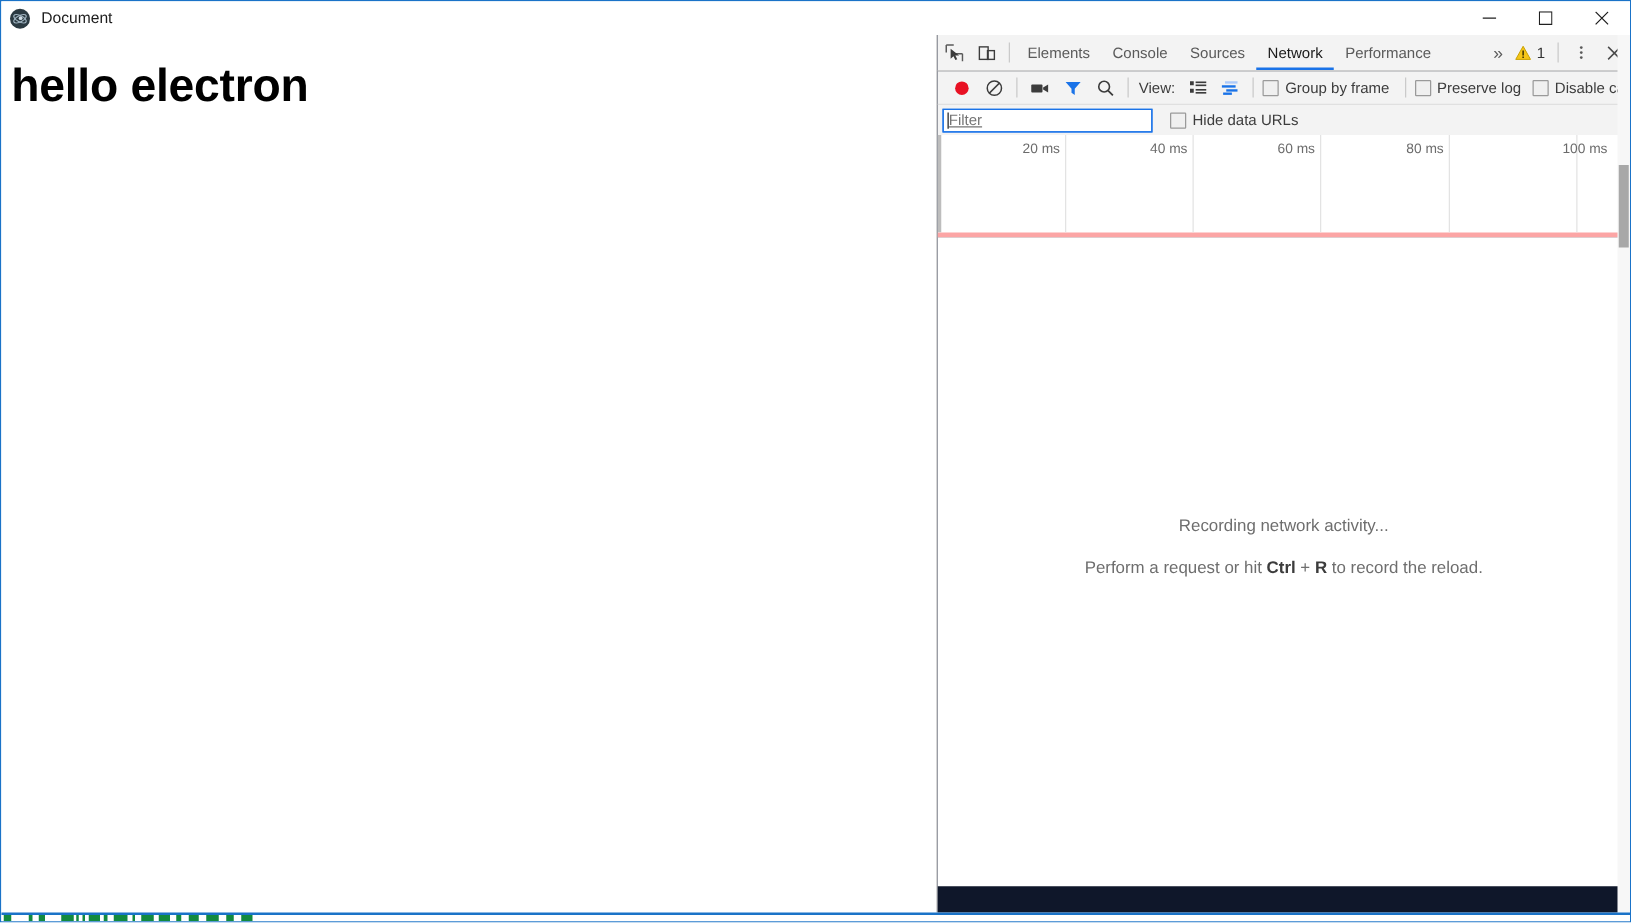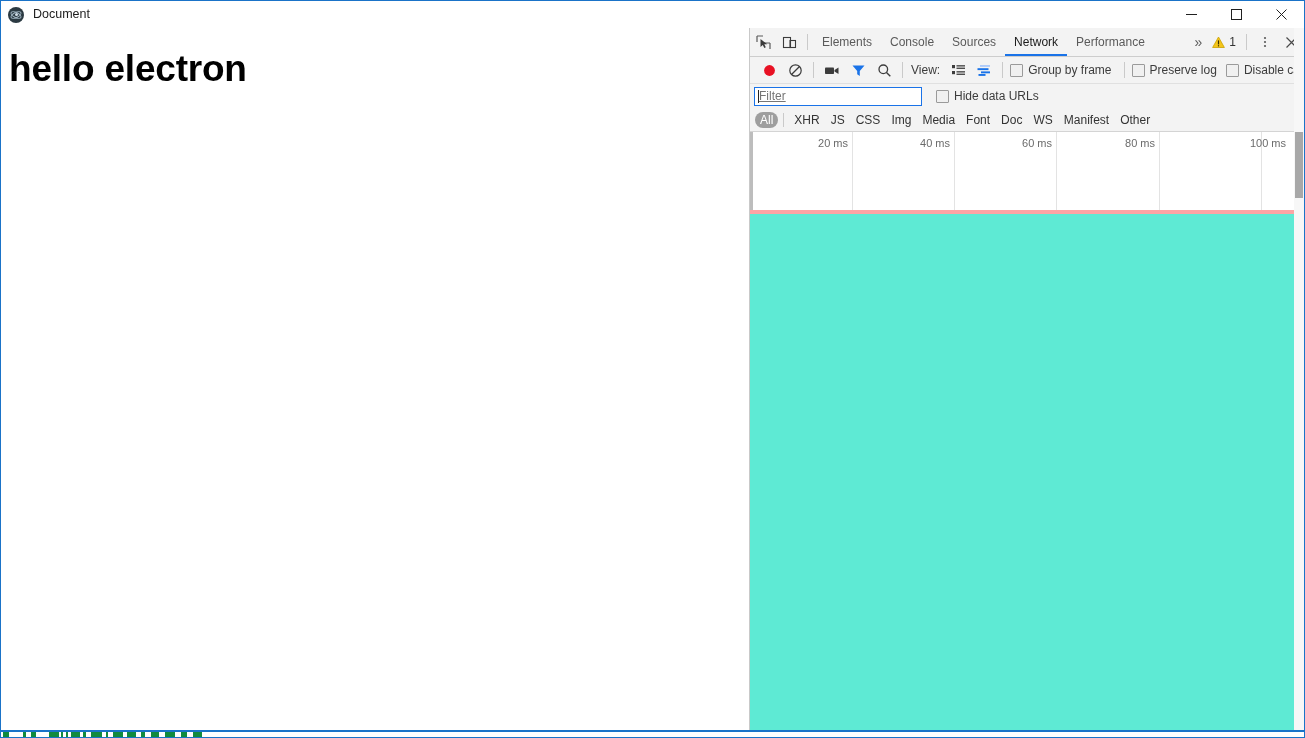--- a/index.html
+++ b/index.html
@@ -137,21 +137,21 @@
     background: #128a3f;
     display: block;
   }
 
   
   .devtools {
     position: absolute;
     left: 749px; top: 27px;
     width: 554px;
     height: 704px;
-    background: #5eead4;
+    background: #0f172a;
     font-size: 12px;
     color: #333;
     overflow: hidden;
   }
 
   
   .dt-tabstrip {
     display: flex;
     align-items: center;
     height: 28px;
@@ -536,53 +536,47 @@
       <div class="filter-input">
         <span class="caret"></span>
         <span class="ph">Filter</span>
       </div>
       <label class="cbox" style="margin-left:14px;">
         <span class="box"></span>
         <span>Hide data URLs</span>
       </label>
     </div>
 
-    <div class="dt-typebar">
-      <span class="tchip active">All</span>
-      <span class="tsep"></span>
-      <span class="tchip">XHR</span>
-      <span class="tchip">JS</span>
-      <span class="tchip">CSS</span>
-      <span class="tchip">Img</span>
-      <span class="tchip">Media</span>
-      <span class="tchip">Font</span>
-      <span class="tchip">Doc</span>
-      <span class="tchip">WS</span>
-      <span class="tchip">Manifest</span>
-      <span class="tchip">Other</span>
-    </div>
 
     <div class="dt-overview">
       <div class="ov-handle" style="left:0;"></div>
 
       <div class="ov-tick" style="left:102px;"></div>
       <div class="ov-tick" style="left:204px;"></div>
       <div class="ov-tick" style="left:306px;"></div>
       <div class="ov-tick" style="left:409px;"></div>
       <div class="ov-tick" style="left:511px;"></div>
 
       <div class="ov-ticklabel" style="left:102px;">20 ms</div>
       <div class="ov-ticklabel" style="left:204px;">40 ms</div>
       <div class="ov-ticklabel" style="left:306px;">60 ms</div>
       <div class="ov-ticklabel" style="left:409px;">80 ms</div>
       <div class="ov-ticklabel" style="left:540px;">100 ms</div>
 
       <div class="ov-handle right" style="right:0;"></div>
     </div>
 
+    <div class="dt-body">
+      <div class="empty-wrap">
+        <div class="empty-line1">Recording network activity...</div>
+        <div class="empty-line2">
+          <span>Perform a request or hit </span><b>Ctrl</b><span> + </span><b>R</b><span> to record the reload.</span>
+        </div>
+      </div>
+    </div>
   </div>
 
   <div class="dt-scrollbar">
     <div class="thumb"></div>
   </div>
 
   <div class="bottom-strip">
     <div class="taskbar-peek">
       <span style="left:2px;  width:6px;"></span>
       <span style="left:22px; width:3px;"></span>

